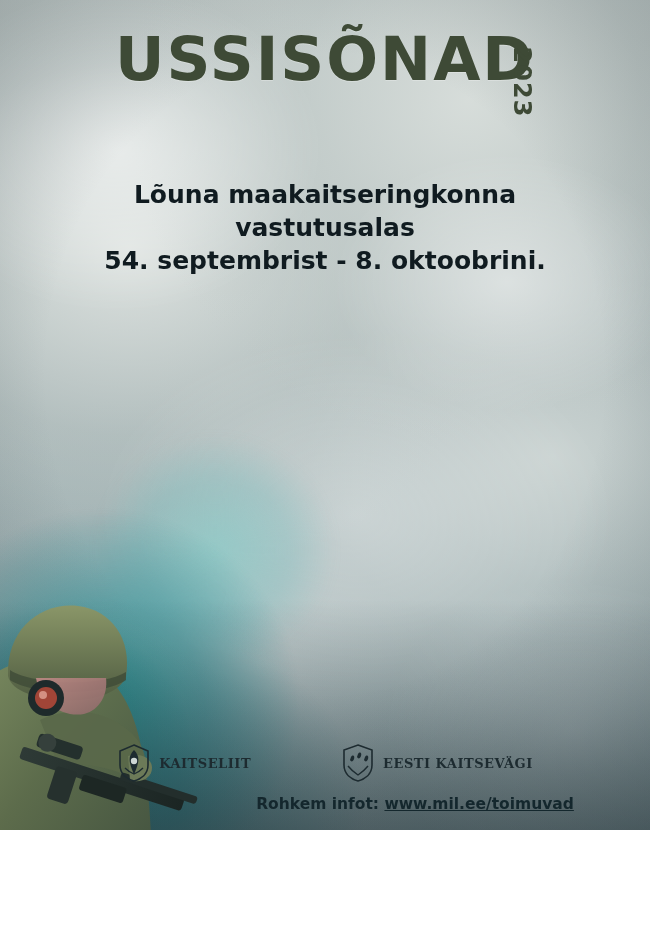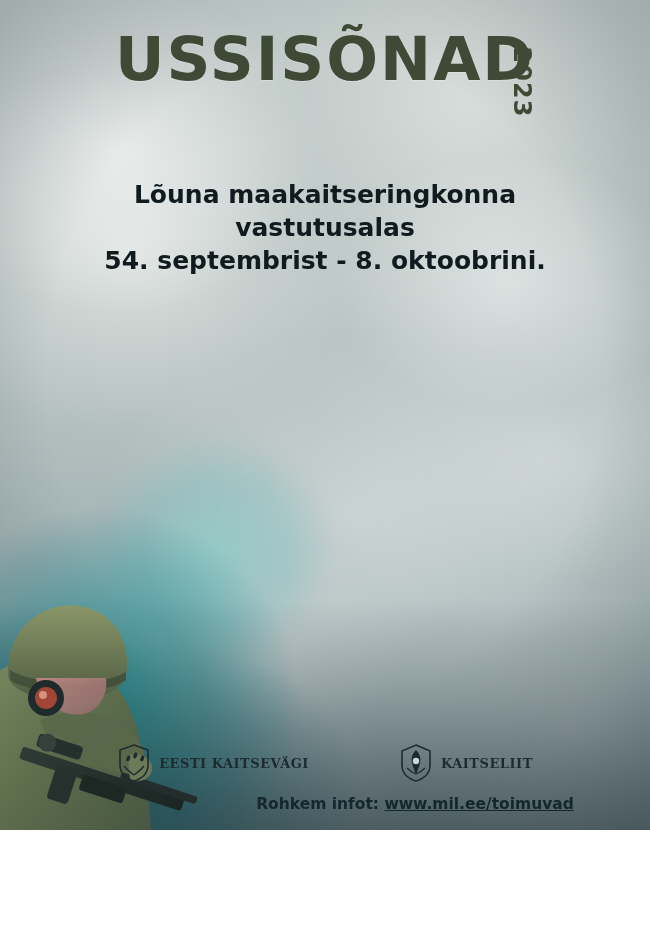--- a/index.html
+++ b/index.html
@@ -279,37 +279,37 @@
 
   <div class="info">
     <span>Rohkem infot:</span>
     <span class="url">www.mil.ee/toimuvad</span>
   </div>
 
   <div class="logos">
     <div class="logo">
       <span class="logo-mark">
         <svg width="34" height="38" viewBox="0 0 34 38" xmlns="http://www.w3.org/2000/svg" aria-hidden="true">
+          <path d="M17 1 L31 7 L31 21 C31 30 24 35 17 37 C10 35 3 30 3 21 L3 7 Z" fill="none" stroke="#1d2b30" stroke-width="1.6"></path>
+          <path d="M17 6 C21 10 22 14 21 19 C20 24 18 27 17 31 C16 27 14 24 13 19 C12 14 13 10 17 6 Z" fill="#1d2b30"></path>
+          <circle cx="17" cy="17" r="3.2" fill="#cdd6d4"></circle>
+          <path d="M8 24 C11 27 14 29 17 30" fill="none" stroke="#1d2b30" stroke-width="1.3"></path>
+          <path d="M26 24 C23 27 20 29 17 30" fill="none" stroke="#1d2b30" stroke-width="1.3"></path>
+        </svg>
+      </span>
+      <span class="logo-label">KAITSELIIT</span>
+    </div>
+
+    <div class="logo">
+      <span class="logo-mark">
+        <svg width="34" height="38" viewBox="0 0 34 38" xmlns="http://www.w3.org/2000/svg" aria-hidden="true">
           <path d="M17 1 L31 6 L31 21 C31 30 24 35 17 37 C10 35 3 30 3 21 L3 6 Z" fill="none" stroke="#1d2b30" stroke-width="1.6"></path>
           <path d="M10 13 C12 10 14 12 13 15 C12 18 10 18 9 16 Z" fill="#1d2b30"></path>
           <path d="M17 10 C19 7 21 9 20 12 C19 15 17 15 16 13 Z" fill="#1d2b30"></path>
           <path d="M24 13 C26 10 28 12 27 15 C26 18 24 18 23 16 Z" fill="#1d2b30"></path>
           <path d="M7 22 C11 27 14 29 17 31 C20 29 23 27 27 22" fill="none" stroke="#1d2b30" stroke-width="1.4"></path>
         </svg>
       </span>
       <span class="logo-label">EESTI KAITSEVÄGI</span>
     </div>
-
-    <div class="logo">
-      <span class="logo-mark">
-        <svg width="34" height="38" viewBox="0 0 34 38" xmlns="http://www.w3.org/2000/svg" aria-hidden="true">
-          <path d="M17 1 L31 7 L31 21 C31 30 24 35 17 37 C10 35 3 30 3 21 L3 7 Z" fill="none" stroke="#1d2b30" stroke-width="1.6"></path>
-          <path d="M17 6 C21 10 22 14 21 19 C20 24 18 27 17 31 C16 27 14 24 13 19 C12 14 13 10 17 6 Z" fill="#1d2b30"></path>
-          <circle cx="17" cy="17" r="3.2" fill="#cdd6d4"></circle>
-          <path d="M8 24 C11 27 14 29 17 30" fill="none" stroke="#1d2b30" stroke-width="1.3"></path>
-          <path d="M26 24 C23 27 20 29 17 30" fill="none" stroke="#1d2b30" stroke-width="1.3"></path>
-        </svg>
-      </span>
-      <span class="logo-label">KAITSELIIT</span>
-    </div>
   </div>
 
 </div>
 
 </body></html>

